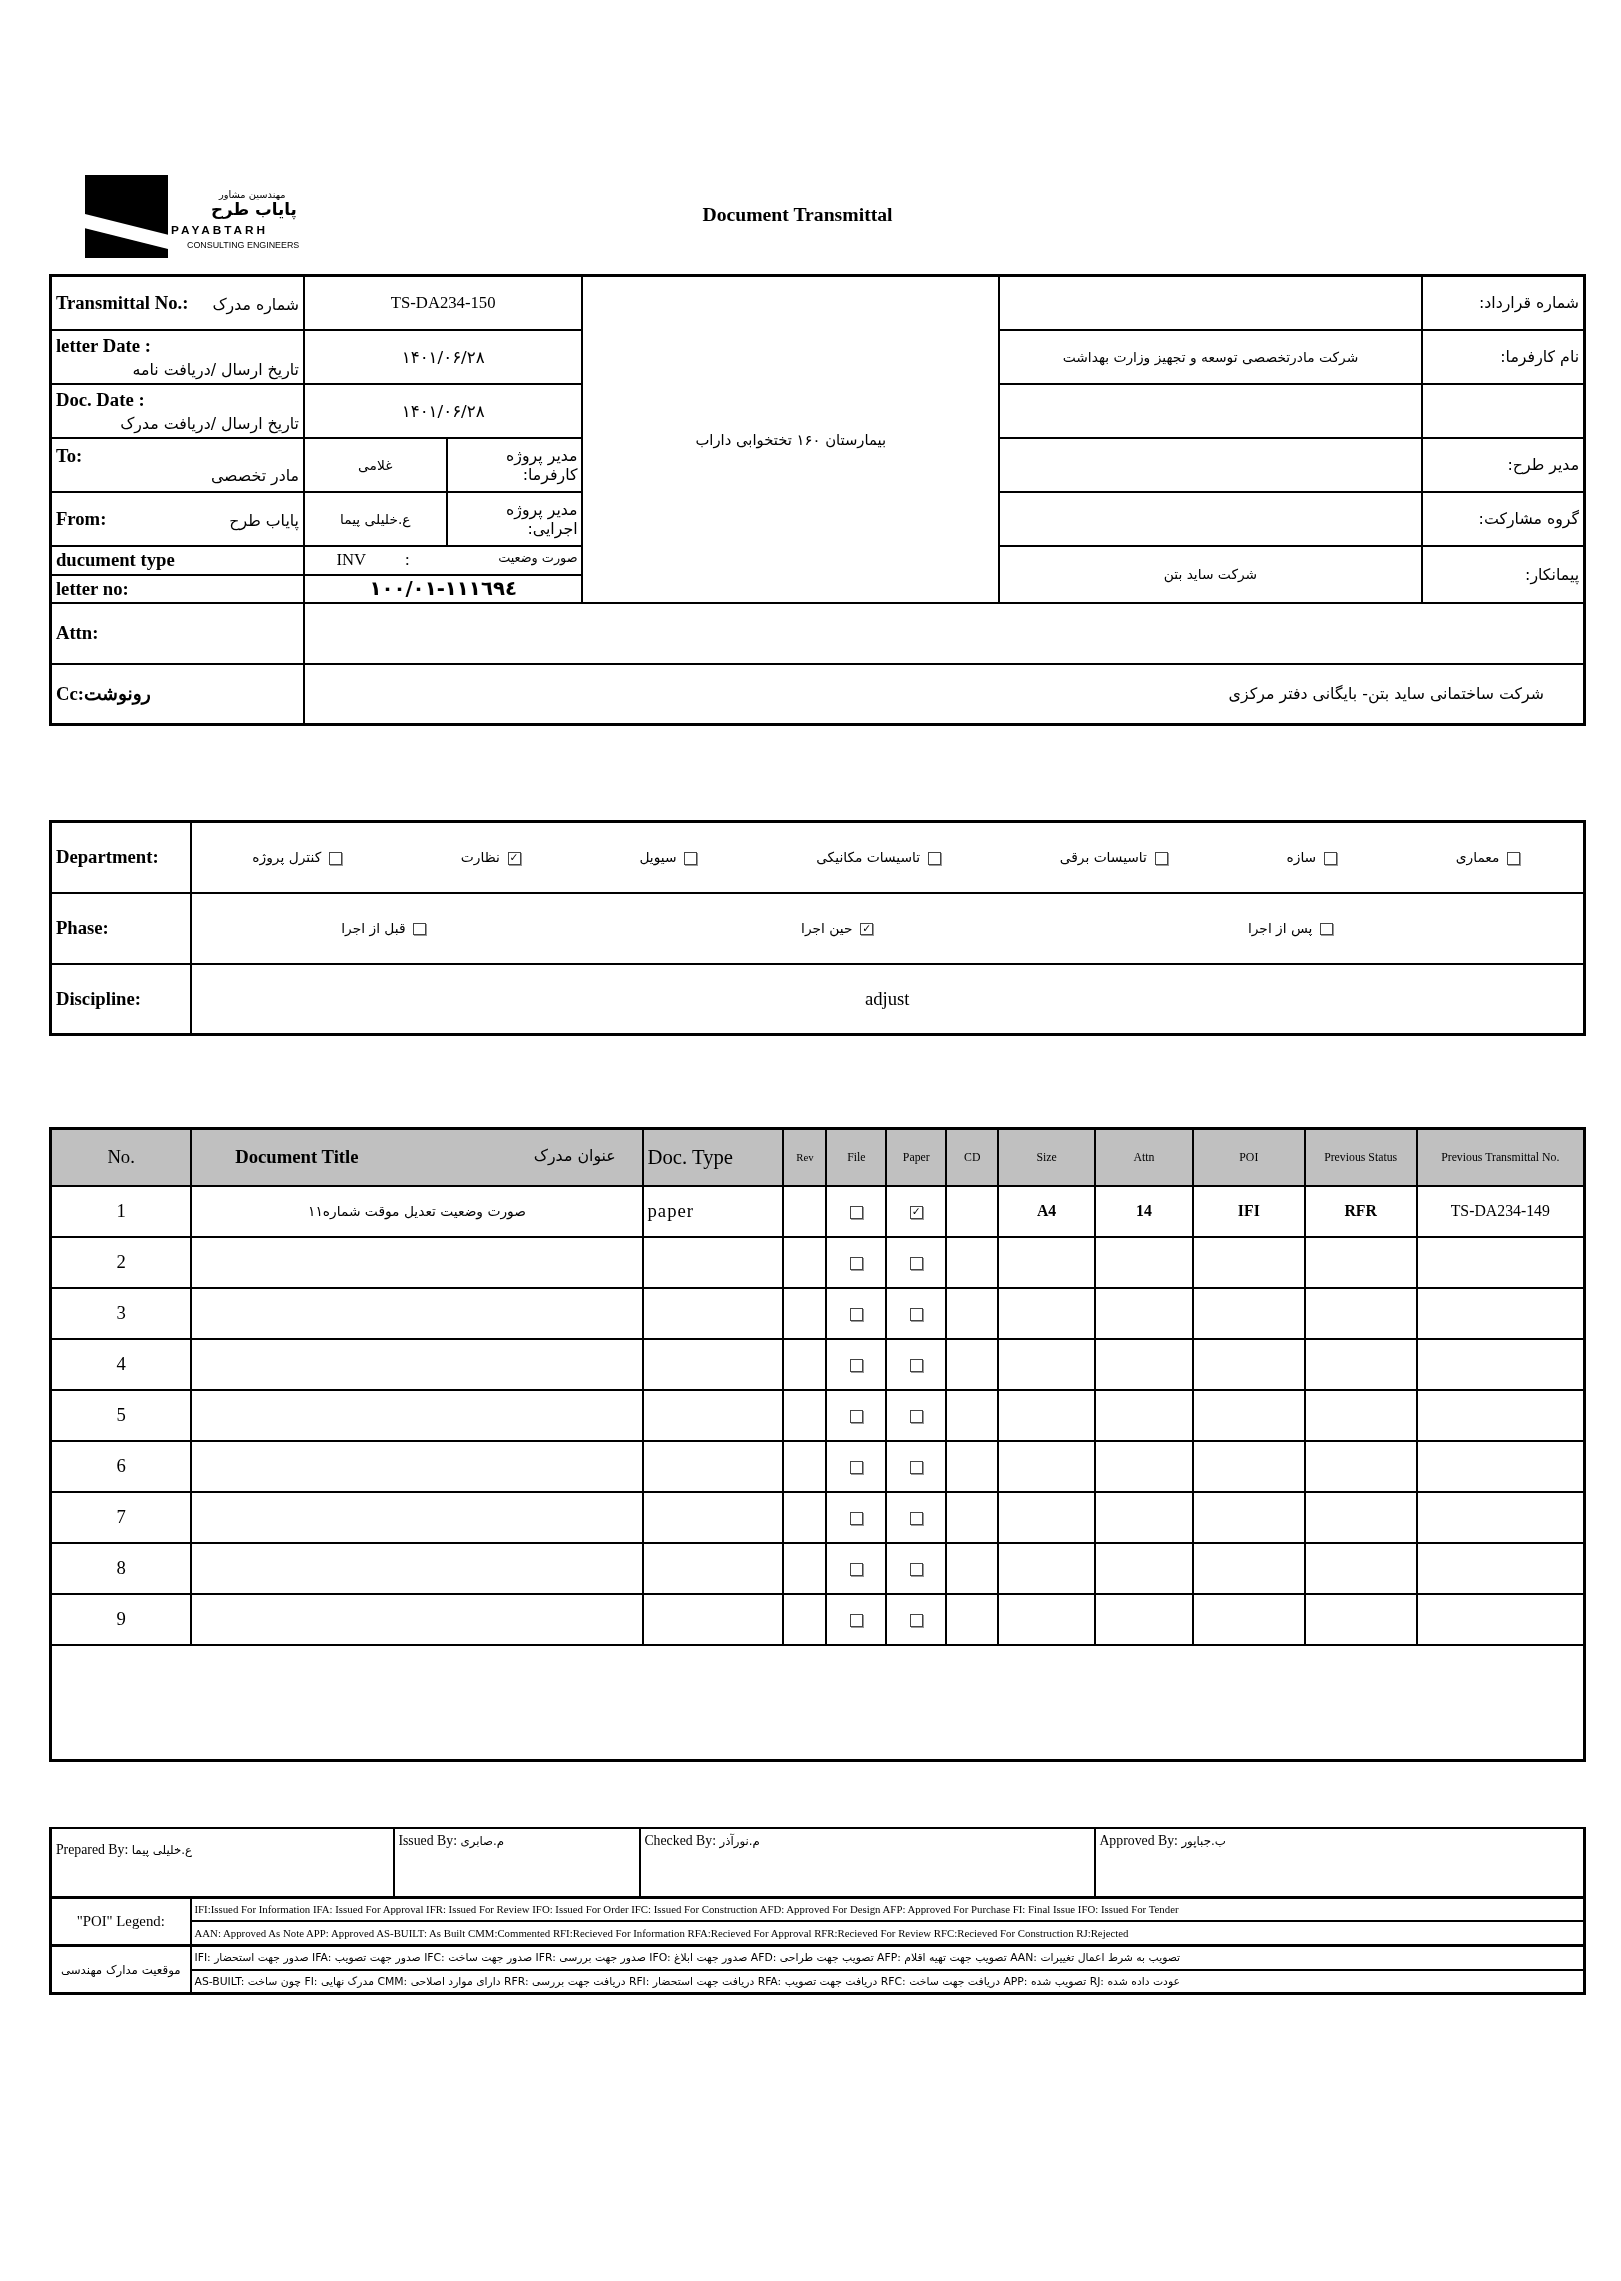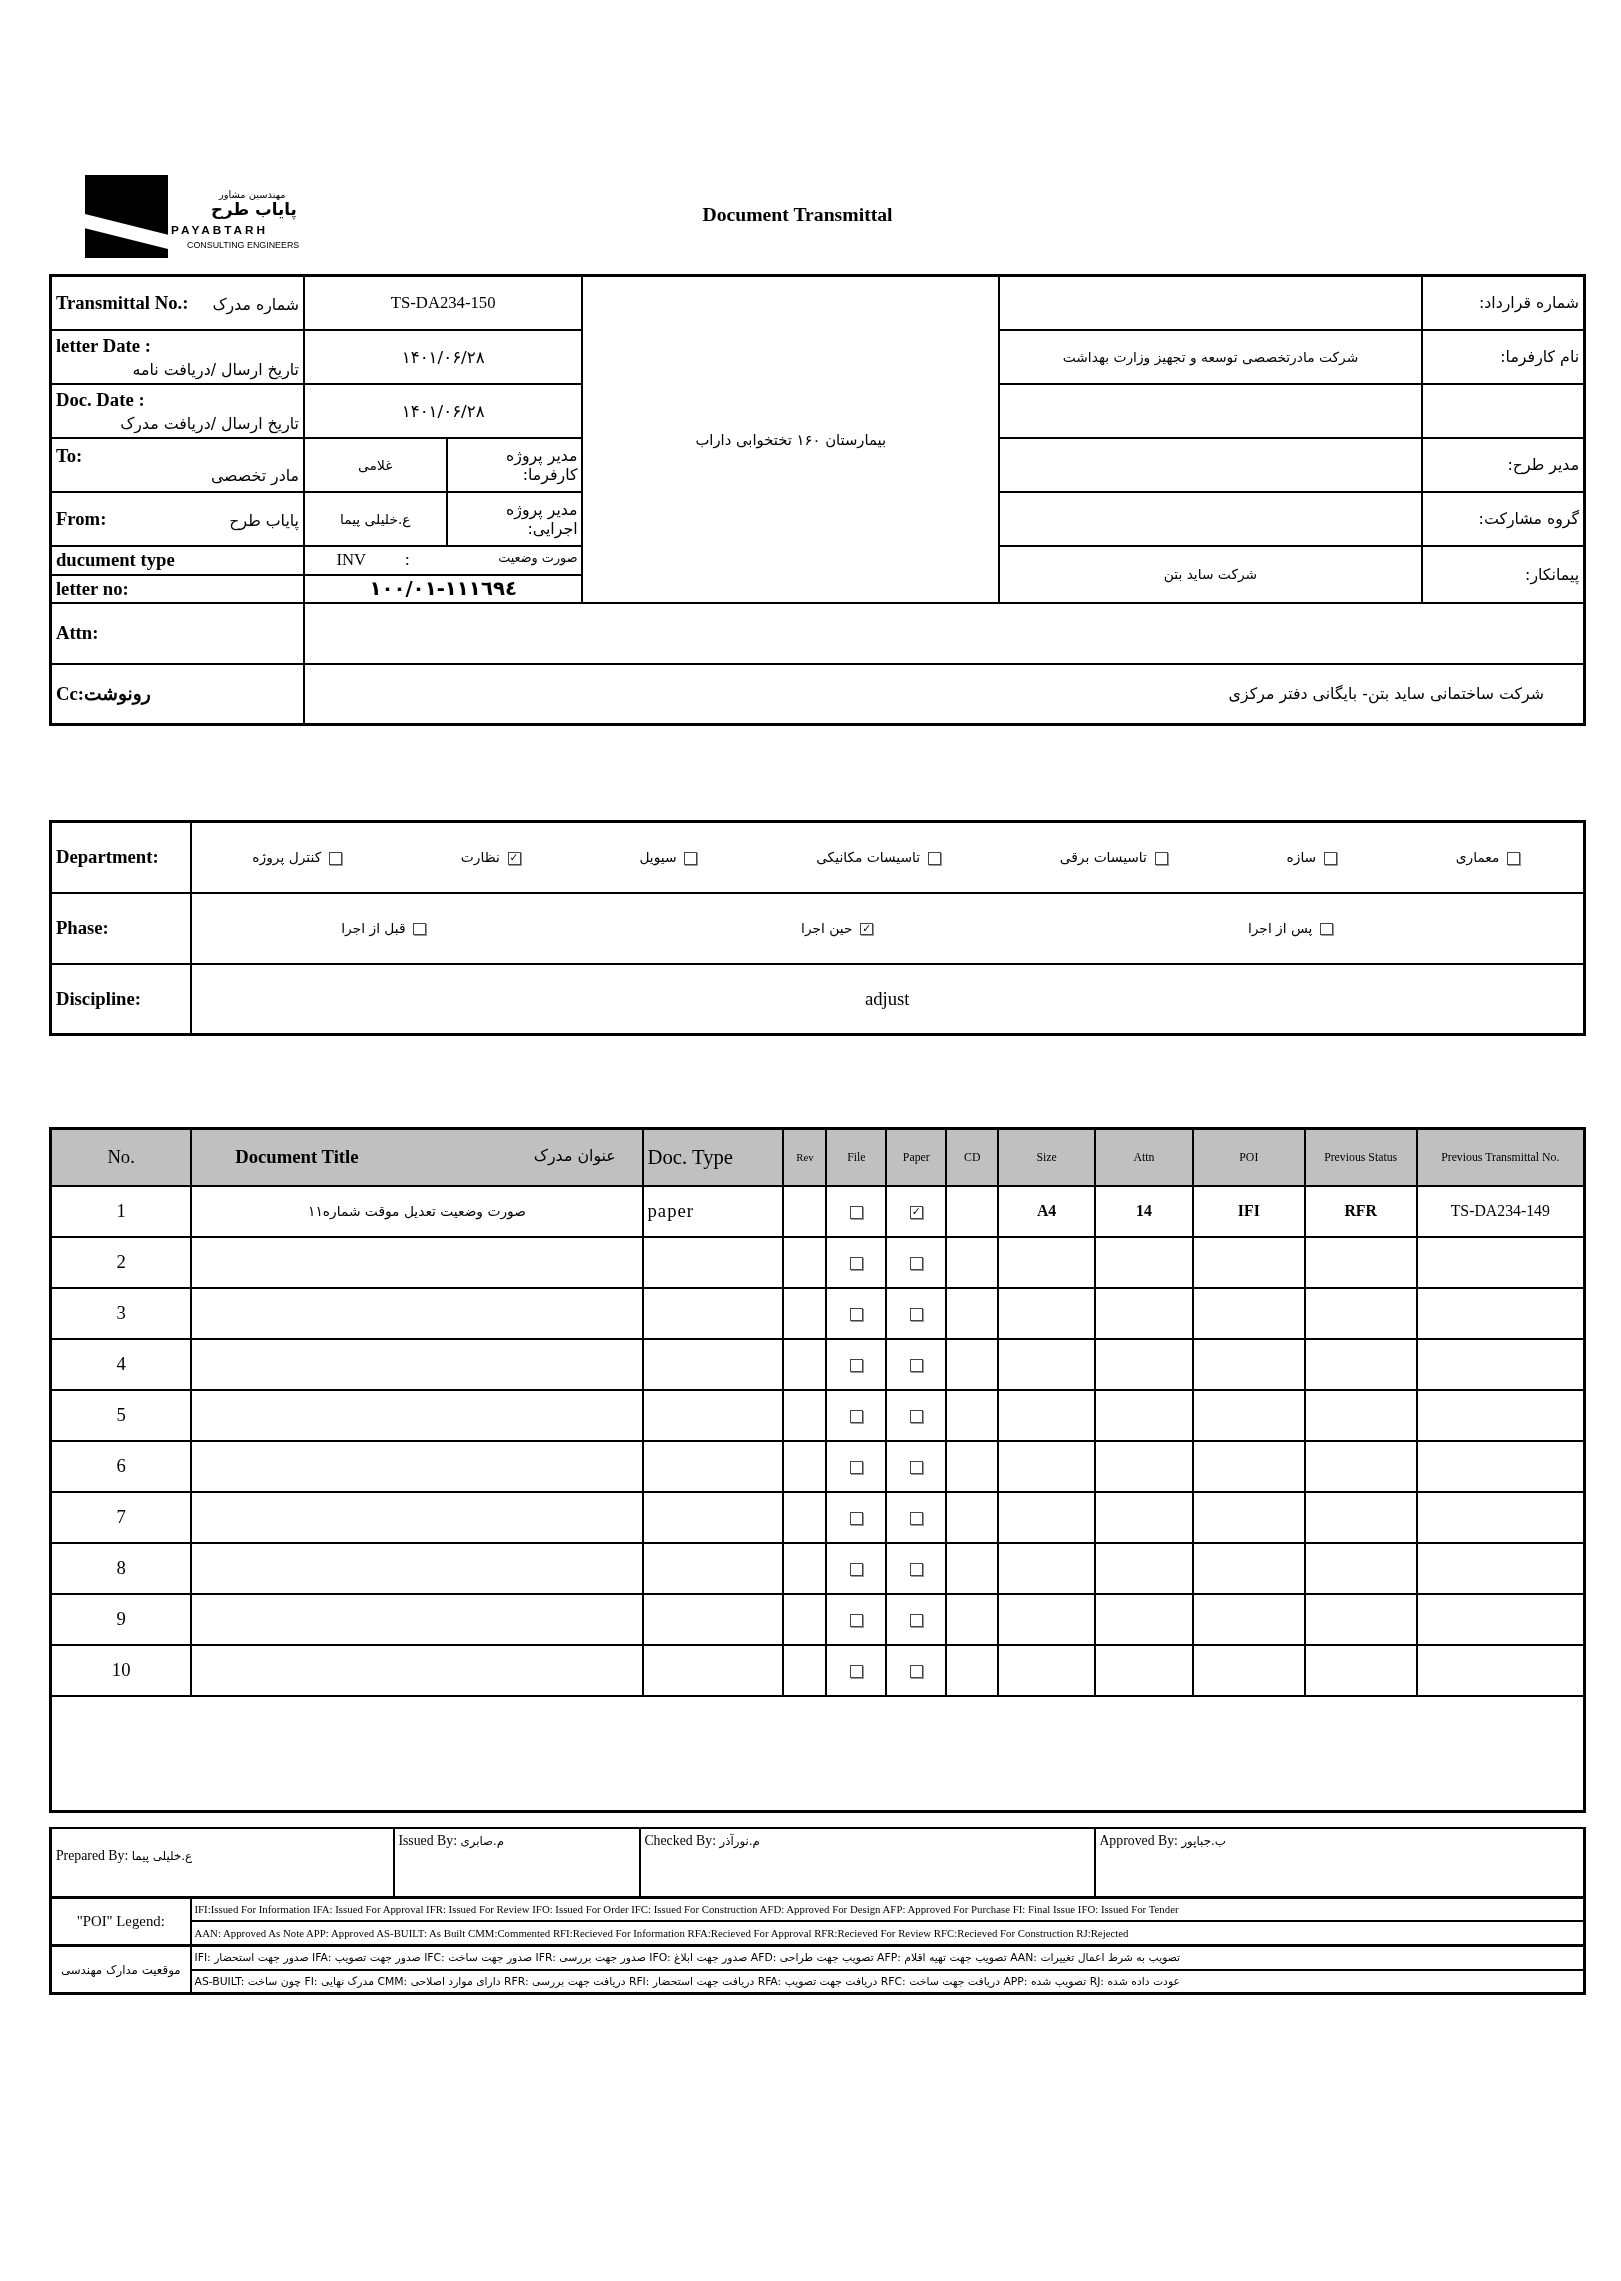--- a/index.html
+++ b/index.html
@@ -291,53 +291,39 @@
         <td class="c b" style="font-size: 15.8px;"></td>
         <td class="c"><span class="cb"></span></td>
         <td class="c"><span class="cb"></span></td>
         <td class="c b" style="font-size: 15.8px;"></td>
         <td class="c b" style="font-size: 15.8px;"></td>
         <td class="c b" style="font-size: 15.8px;"></td>
         <td class="c b" style="font-size: 15.8px;"></td>
         <td class="c b" style="font-size: 15.8px;"></td>
         <td class="c" style="font-size: 15.8px;"></td>
       </tr>
-      <tr style="height: 51px;">
-        <td class="c" style="font-size: 18.7px;">10</td>
-        <td class="c fa" style="font-size: 13.8px;"></td>
-        <td style="font-size: 18.7px; letter-spacing: 1px;"></td>
-        <td class="c b" style="font-size: 15.8px;"></td>
-        <td class="c"><span class="cb"></span></td>
-        <td class="c"><span class="cb"></span></td>
-        <td class="c b" style="font-size: 15.8px;"></td>
-        <td class="c b" style="font-size: 15.8px;"></td>
-        <td class="c b" style="font-size: 15.8px;"></td>
-        <td class="c b" style="font-size: 15.8px;"></td>
-        <td class="c b" style="font-size: 15.8px;"></td>
-        <td class="c" style="font-size: 15.8px;"></td>
-      </tr>
     </tbody>
   <tbody>
       <tr style="height:116px">
         <td colspan="12" style="border-bottom:3.9px solid #000"></td>
       </tr>
 </tbody>
   </table>
 
 <table style="left:49px;top:1827px;width:1537px;border:3.9px solid #000;border-top:none;">
   <colgroup>
       <col style="width:140px">
       <col style="width:203px">
       <col style="width:246px">
       <col style="width:455px">
       <col>
     </colgroup>
   <tbody>
       <tr style="height:69px">
-    <td colspan="2" style="vertical-align:top;font-size:13.8px;padding-top:19px"><span>Prepared By:</span> <span class="fa" style="font-size:11.8px">ع.خلیلی پیما</span></td>
+    <td colspan="2" style="vertical-align:top;font-size:13.8px;padding-top:13px"><span>Prepared By:</span> <span class="fa" style="font-size:11.8px">ع.خلیلی پیما</span></td>
     <td style="vertical-align:top;font-size:13.8px;padding-top:3.9px"><span>Issued By:</span> <span class="fa" style="font-size:11.8px">م.صابری</span></td>
     <td style="vertical-align:top;font-size:13.8px;padding-top:3.9px"><span>Checked By:</span> <span class="fa" style="font-size:11.8px">م.نورآذر</span></td>
     <td style="vertical-align:top;font-size:13.8px;padding-top:3.9px"><span>Approved By:</span> <span class="fa" style="font-size:11.8px">ب.جباپور</span></td>
   </tr>
   <tr class="legend" style="border-top:3.9px solid #000">
     <td rowspan="2" class="c" style="font-size:14.8px;border-bottom:3.9px solid #000">"POI" Legend:</td>
     <td colspan="4" style="white-space:nowrap;overflow:hidden">IFI:Issued For Information  IFA: Issued For Approval  IFR: Issued For Review   IFO: Issued For Order  IFC: Issued For Construction AFD: Approved For Design AFP: Approved For Purchase  FI: Final Issue  IFO: Issued For Tender</td>
   </tr>
   <tr class="legend">
     <td colspan="4" style="white-space:nowrap;overflow:hidden;border-bottom:3.9px solid #000">AAN: Approved As Note  APP: Approved  AS-BUILT: As Built CMM:Commented  RFI:Recieved For Information   RFA:Recieved For Approval   RFR:Recieved For Review  RFC:Recieved For Construction  RJ:Rejected</td>

